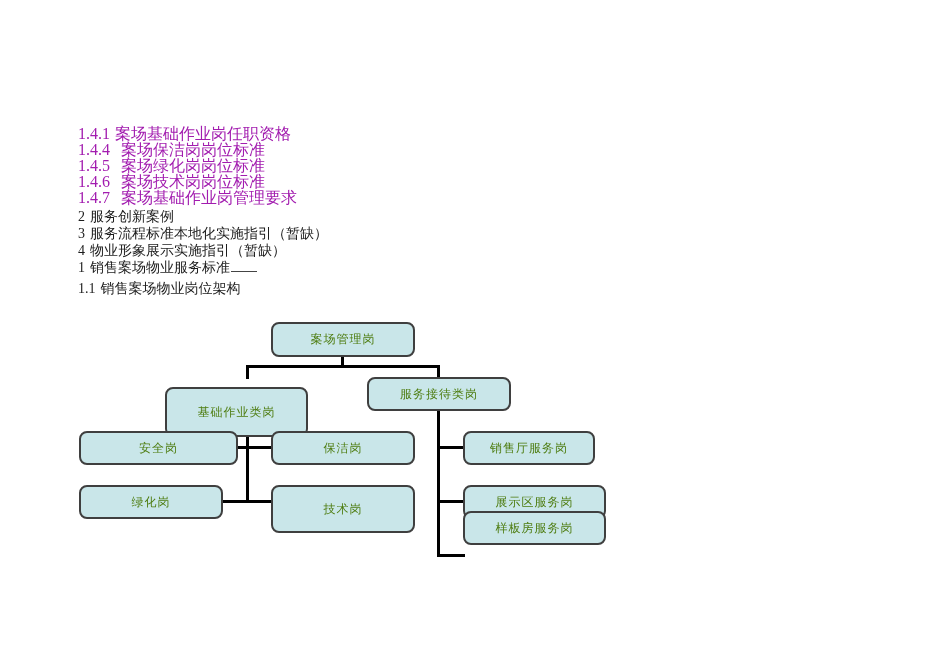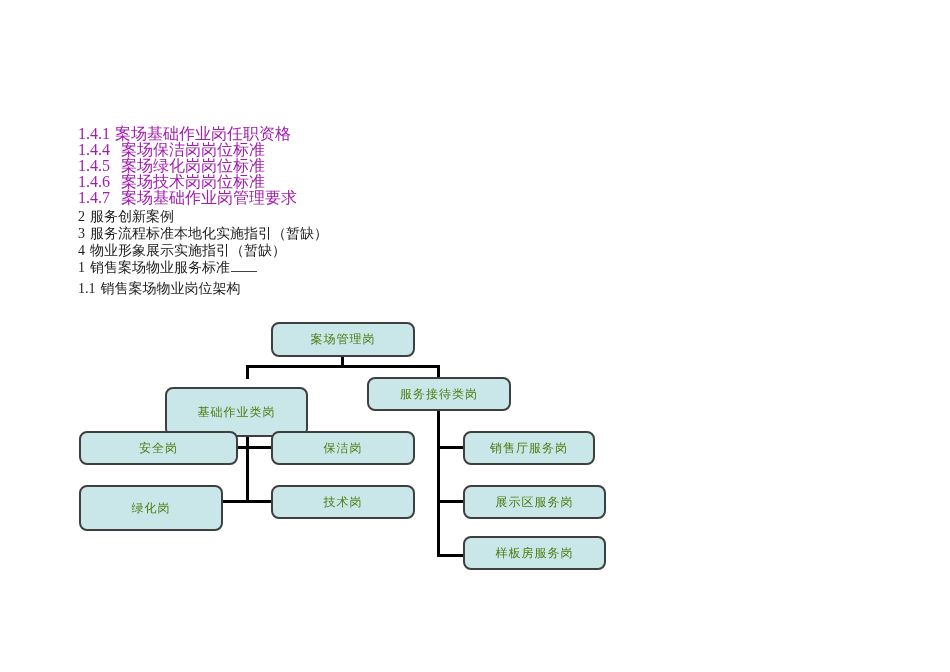--- a/index.html
+++ b/index.html
@@ -74,25 +74,25 @@
     justify-content: center;
     font-size: 12px;
     letter-spacing: 1px;
     color: #4d7c0f;
   }
   .n-root       { left: 271px; top: 322px; width: 144px; height: 35px; }
   .n-basic      { left: 165px; top: 377px; width: 143px; height: 50px; margin-top: 10px; }
   .n-service    { left: 367px; top: 377px; width: 144px; height: 34px; }
   .n-security   { left: 79px;  top: 431px; width: 159px; height: 34px; }
   .n-cleaning   { left: 271px; top: 431px; width: 144px; height: 34px; }
-  .n-greening   { left: 79px;  top: 485px; width: 144px; height: 46px; }
-  .n-technical  { left: 271px; top: 485px; width: 144px; height: 34px; }
+  .n-greening   { left: 79px;  top: 485px; width: 144px; height: 34px; }
+  .n-technical  { left: 271px; top: 485px; width: 144px; height: 48px; }
   .n-saleshall  { left: 463px; top: 431px; width: 132px; height: 34px; }
   .n-exhibition { left: 463px; top: 485px; width: 143px; height: 34px; }
-  .n-modelroom  { left: 463px; top: 536px; width: 143px; height: 34px; }
+  .n-modelroom  { left: 463px; top: 511px; width: 143px; height: 34px; }
 </style>
 </head>
 <body>
 
 <div class="page">
 
   <div class="toc-detail">
     <div class="toc-line"><span class="num">1.4.1</span><span>案场基础作业岗任职资格</span></div>
     <div class="toc-line wide"><span class="num">1.4.4</span><span>案场保洁岗岗位标准</span></div>
     <div class="toc-line wide"><span class="num">1.4.5</span><span>案场绿化岗岗位标准</span></div>

